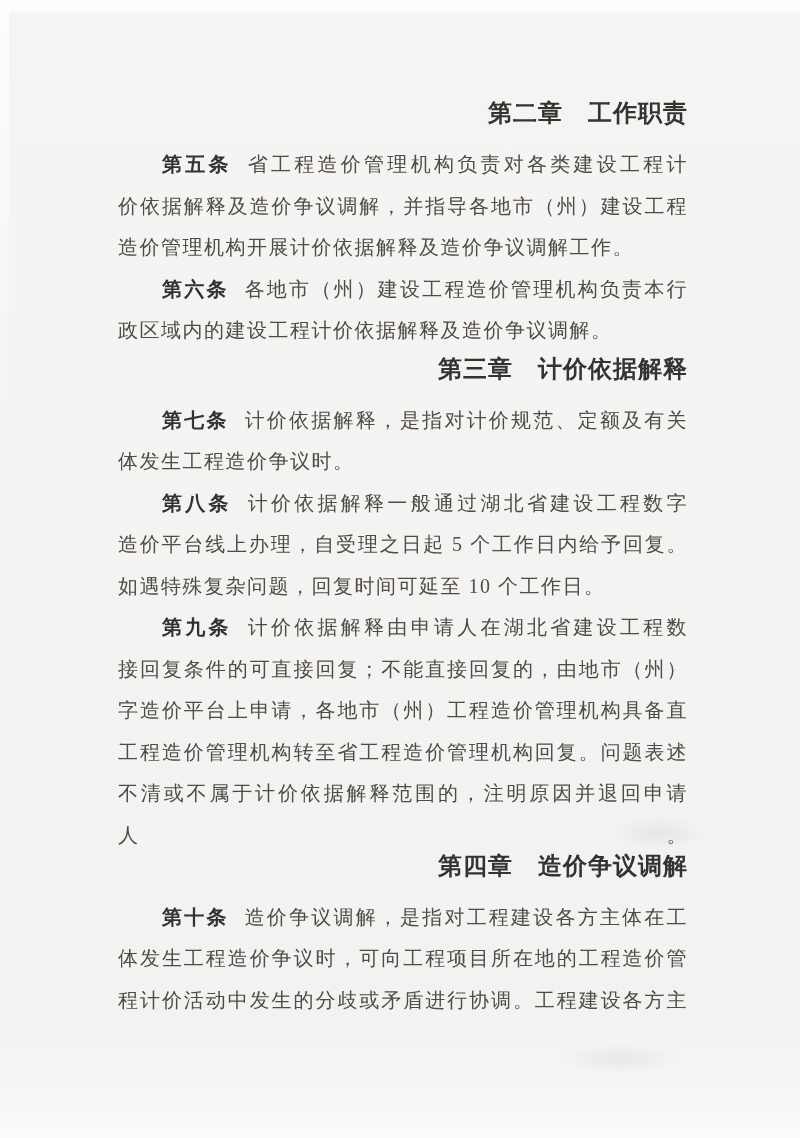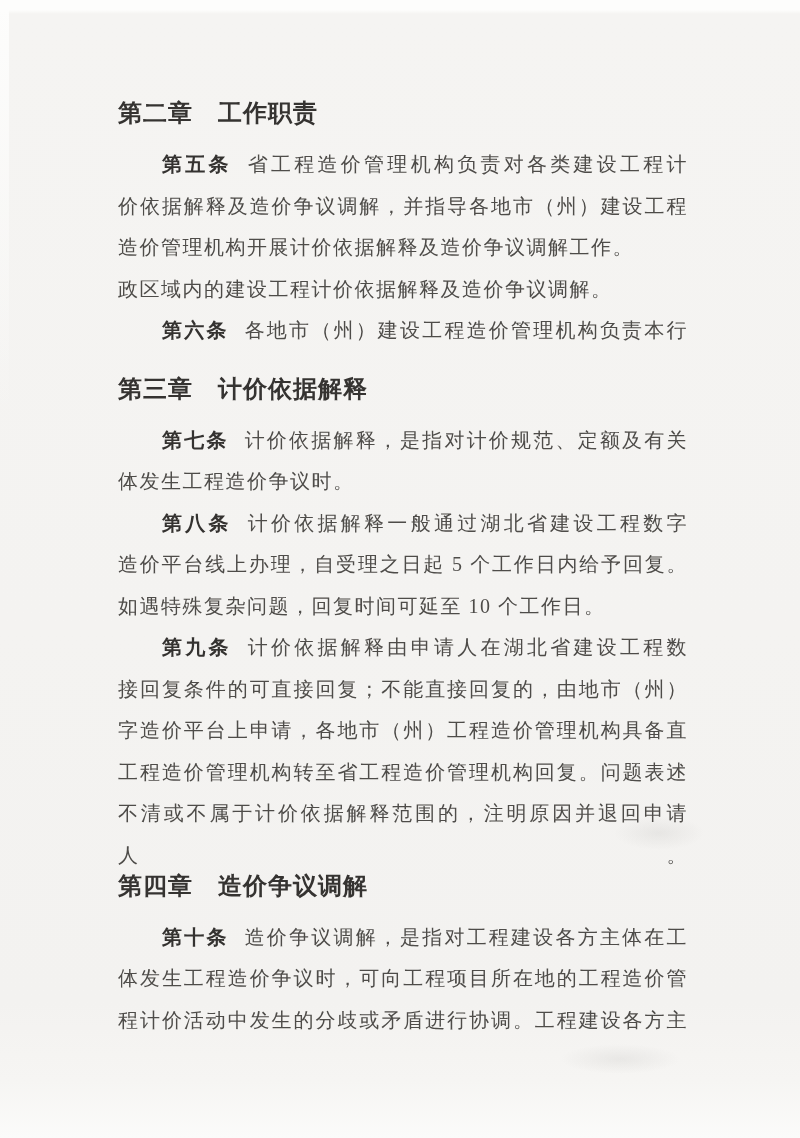--- a/index.html
+++ b/index.html
@@ -41,28 +41,28 @@
   .content {
     position: absolute;
     left: 118px;
     right: 112px;
     top: 96px;
   }
   .chapter {
     margin: 0;
     height: 34px;
     line-height: 34px;
-    text-align: left;
+    text-align: right;
     font-family: "Liberation Sans", "DejaVu Sans", sans-serif;
     font-weight: 700;
     font-size: 24px;
     letter-spacing: 1px;
     color: #353331;
   }
-  .chapter.mid { margin-top: 20px; }
+  .chapter.mid { }
   .chapter.low { margin-top: 34px; }
   .chapter + .para { margin-top: 14px; }
   .para { margin: 0; }
   .line {
     height: 41.5px;
     line-height: 41.5px;
     font-size: 20px;
     letter-spacing: 1.5px;
     white-space: nowrap;
     color: #4e4c49;
@@ -92,22 +92,22 @@
 
     <h2 class="chapter">第二章　工作职责</h2>
 
     <div class="para">
       <div class="line justify indent"><span class="term-label">第五条</span><span>省工程造价管理机构负责对各类建设工程计</span></div>
       <div class="line justify"><span>价依据解释及造价争议调解，并指导各地市（州）建设工程</span></div>
       <div class="line"><span>造价管理机构开展计价依据解释及造价争议调解工作。</span></div>
     </div>
 
     <div class="para">
+      <div class="line justify indent"><span class="term-label">第六条</span><span>各地市（州）建设工程造价管理机构负责本行</span></div>
       <div class="line"><span>政区域内的建设工程计价依据解释及造价争议调解。</span></div>
-      <div class="line justify indent"><span class="term-label">第六条</span><span>各地市（州）建设工程造价管理机构负责本行</span></div>
     </div>
 
     <h2 class="chapter mid">第三章　计价依据解释</h2>
 
     <div class="para">
       <div class="line justify indent"><span class="term-label">第七条</span><span>计价依据解释，是指对计价规范、定额及有关</span></div>
       <div class="line"><span>体发生工程造价争议时。</span></div>
     </div>
 
     <div class="para">

